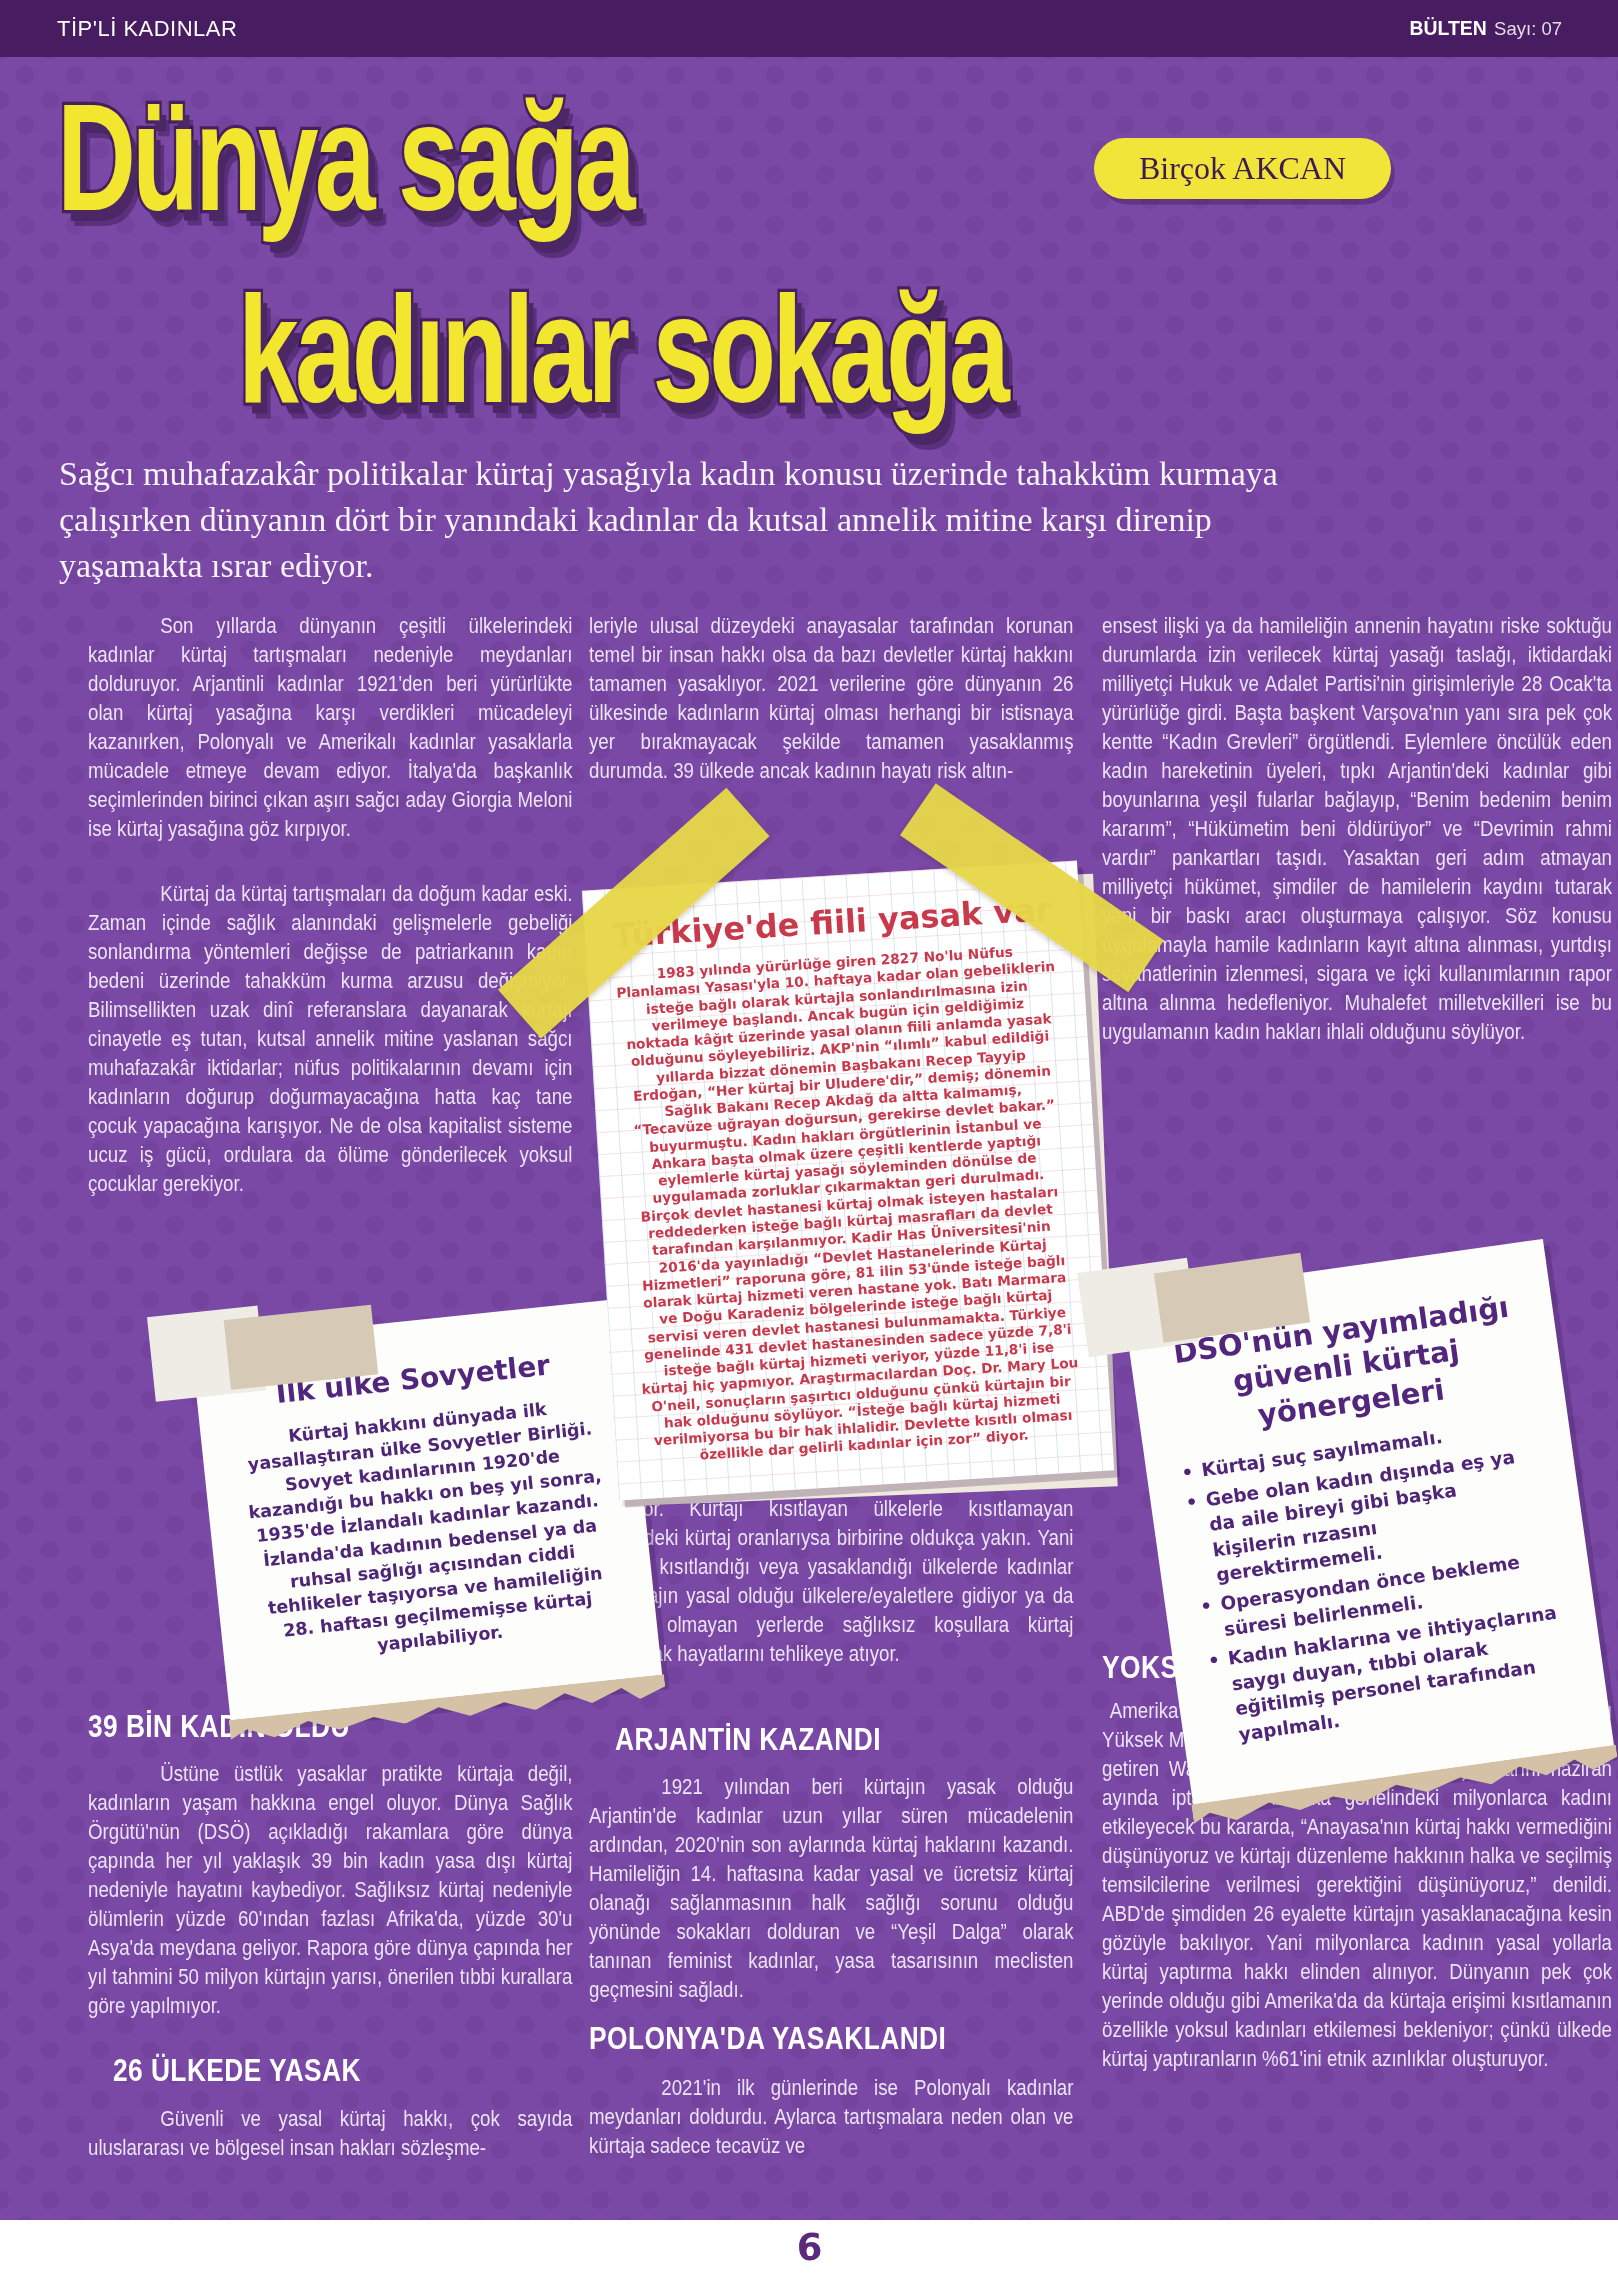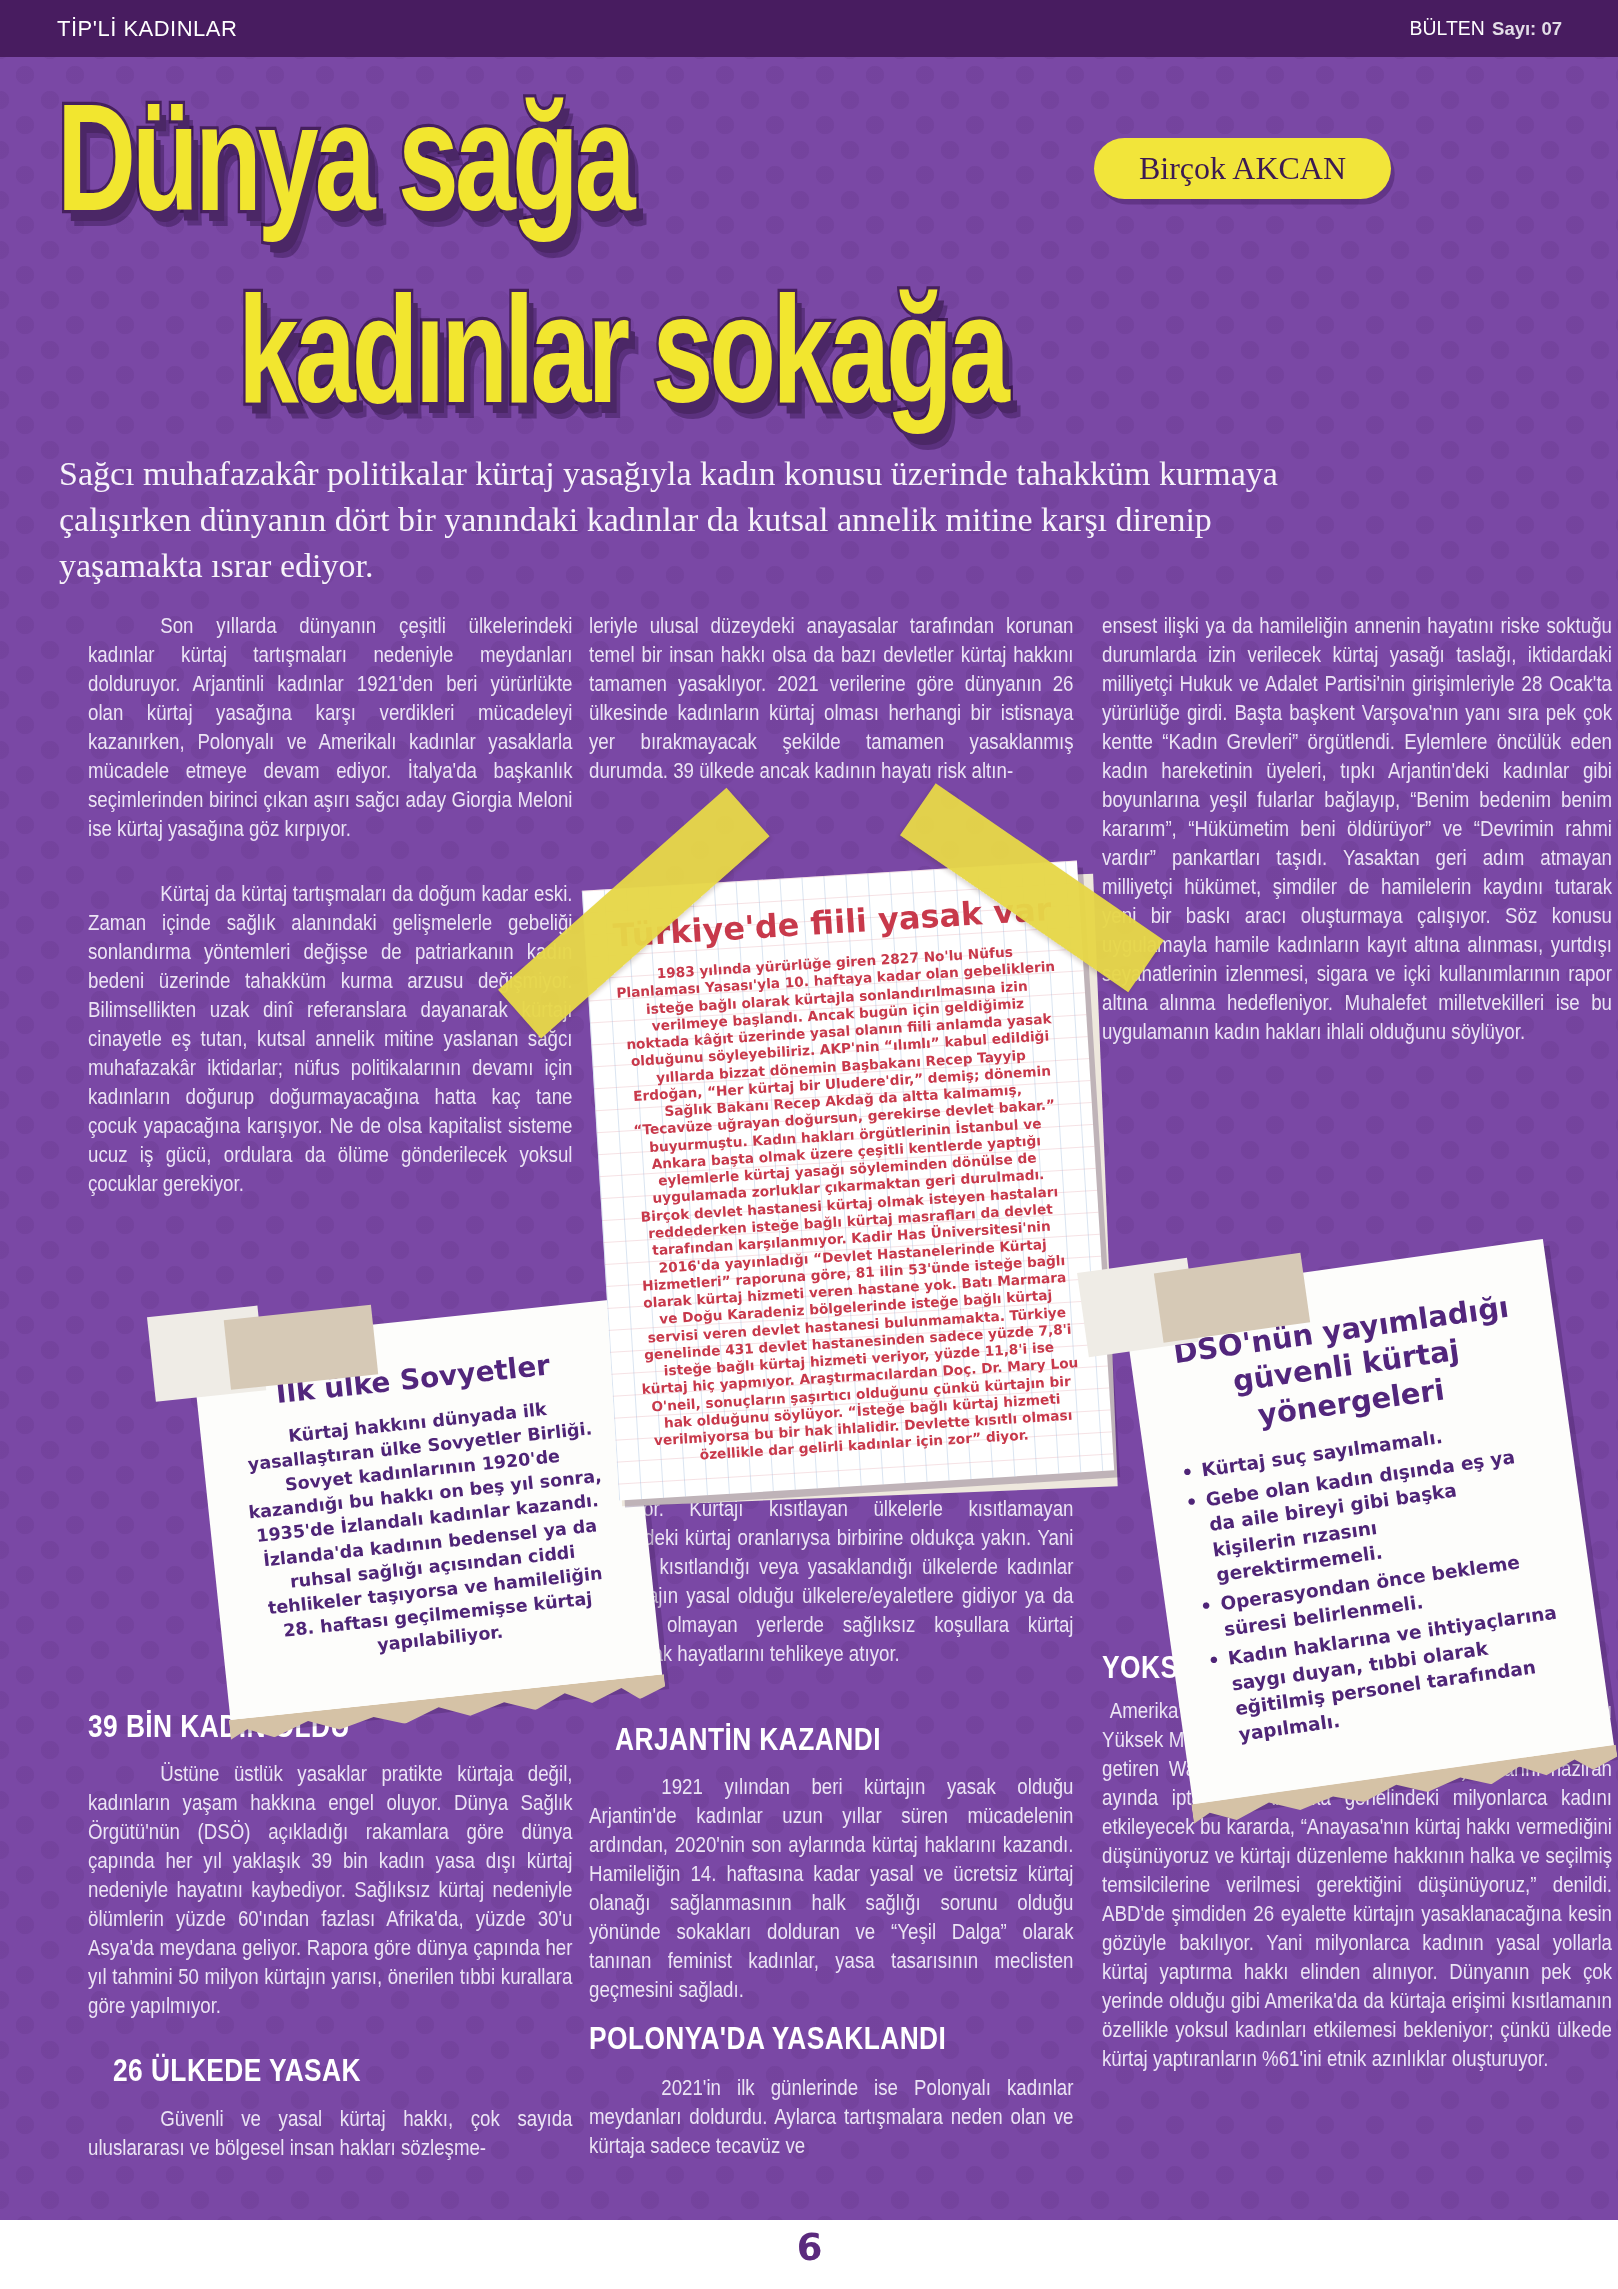--- a/index.html
+++ b/index.html
@@ -12,22 +12,22 @@
       radial-gradient(rgba(62,22,92,0.10) 25%, transparent 27%) 0 0/50px 50px,
       radial-gradient(rgba(62,22,92,0.10) 25%, transparent 27%) 25px 25px/50px 50px,
       #7a48a5;}
 
   
   .header-bar{position:absolute;left:0;top:0;width:1619px;height:57px;background:#481c60;
     display:flex;align-items:center;justify-content:space-between;box-sizing:border-box;
     padding:0 57px;color:#ffffff;}
   .masthead{font-weight:normal;font-size:22px;letter-spacing:0.5px;}
   .issue{font-size:18.5px;}
-  .issue b{font-size:19.4px;font-weight:normal;margin-right:7.4px;}
-  .issue span{opacity:.85;font-weight:bold;}
+  .issue b{font-size:19.4px;font-weight:bold;margin-right:7.4px;}
+  .issue span{opacity:.85;font-weight:normal;}
 
   
   .title-line{position:absolute;font-family:"Liberation Sans",sans-serif;font-weight:bold;
     font-size:152px;line-height:1;color:#f2e62f;letter-spacing:-5.5px;white-space:nowrap;
     -webkit-text-stroke:6.5px #46205e;paint-order:stroke fill;
     text-shadow:9.2px 11px 0 #4b2766, 14px 15.7px 0 rgba(35,10,55,.35);
     transform:scaleX(.72);transform-origin:left top;}
   .title-1{left:57px;top:81px;}
   .title-2{left:238px;top:273px;}
 

